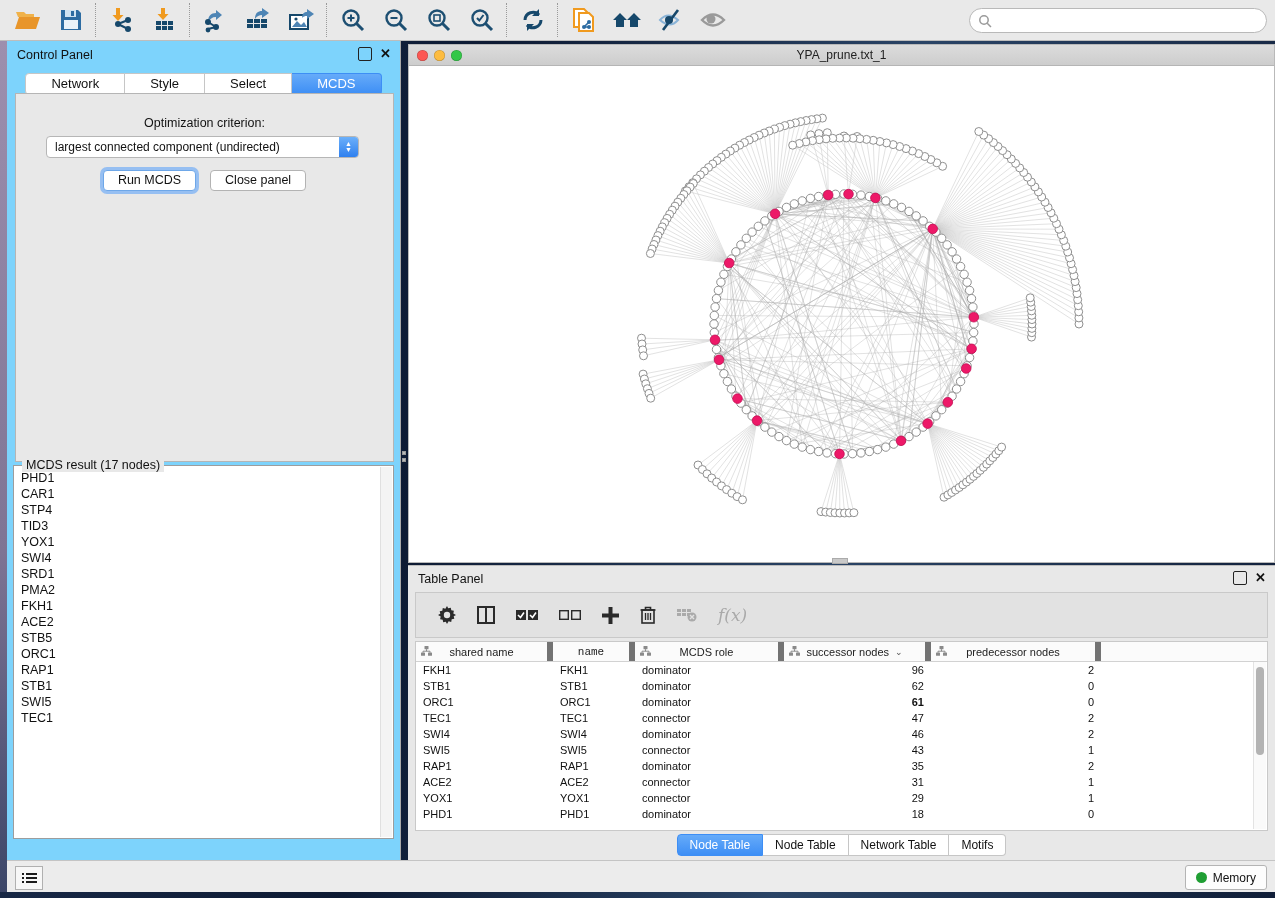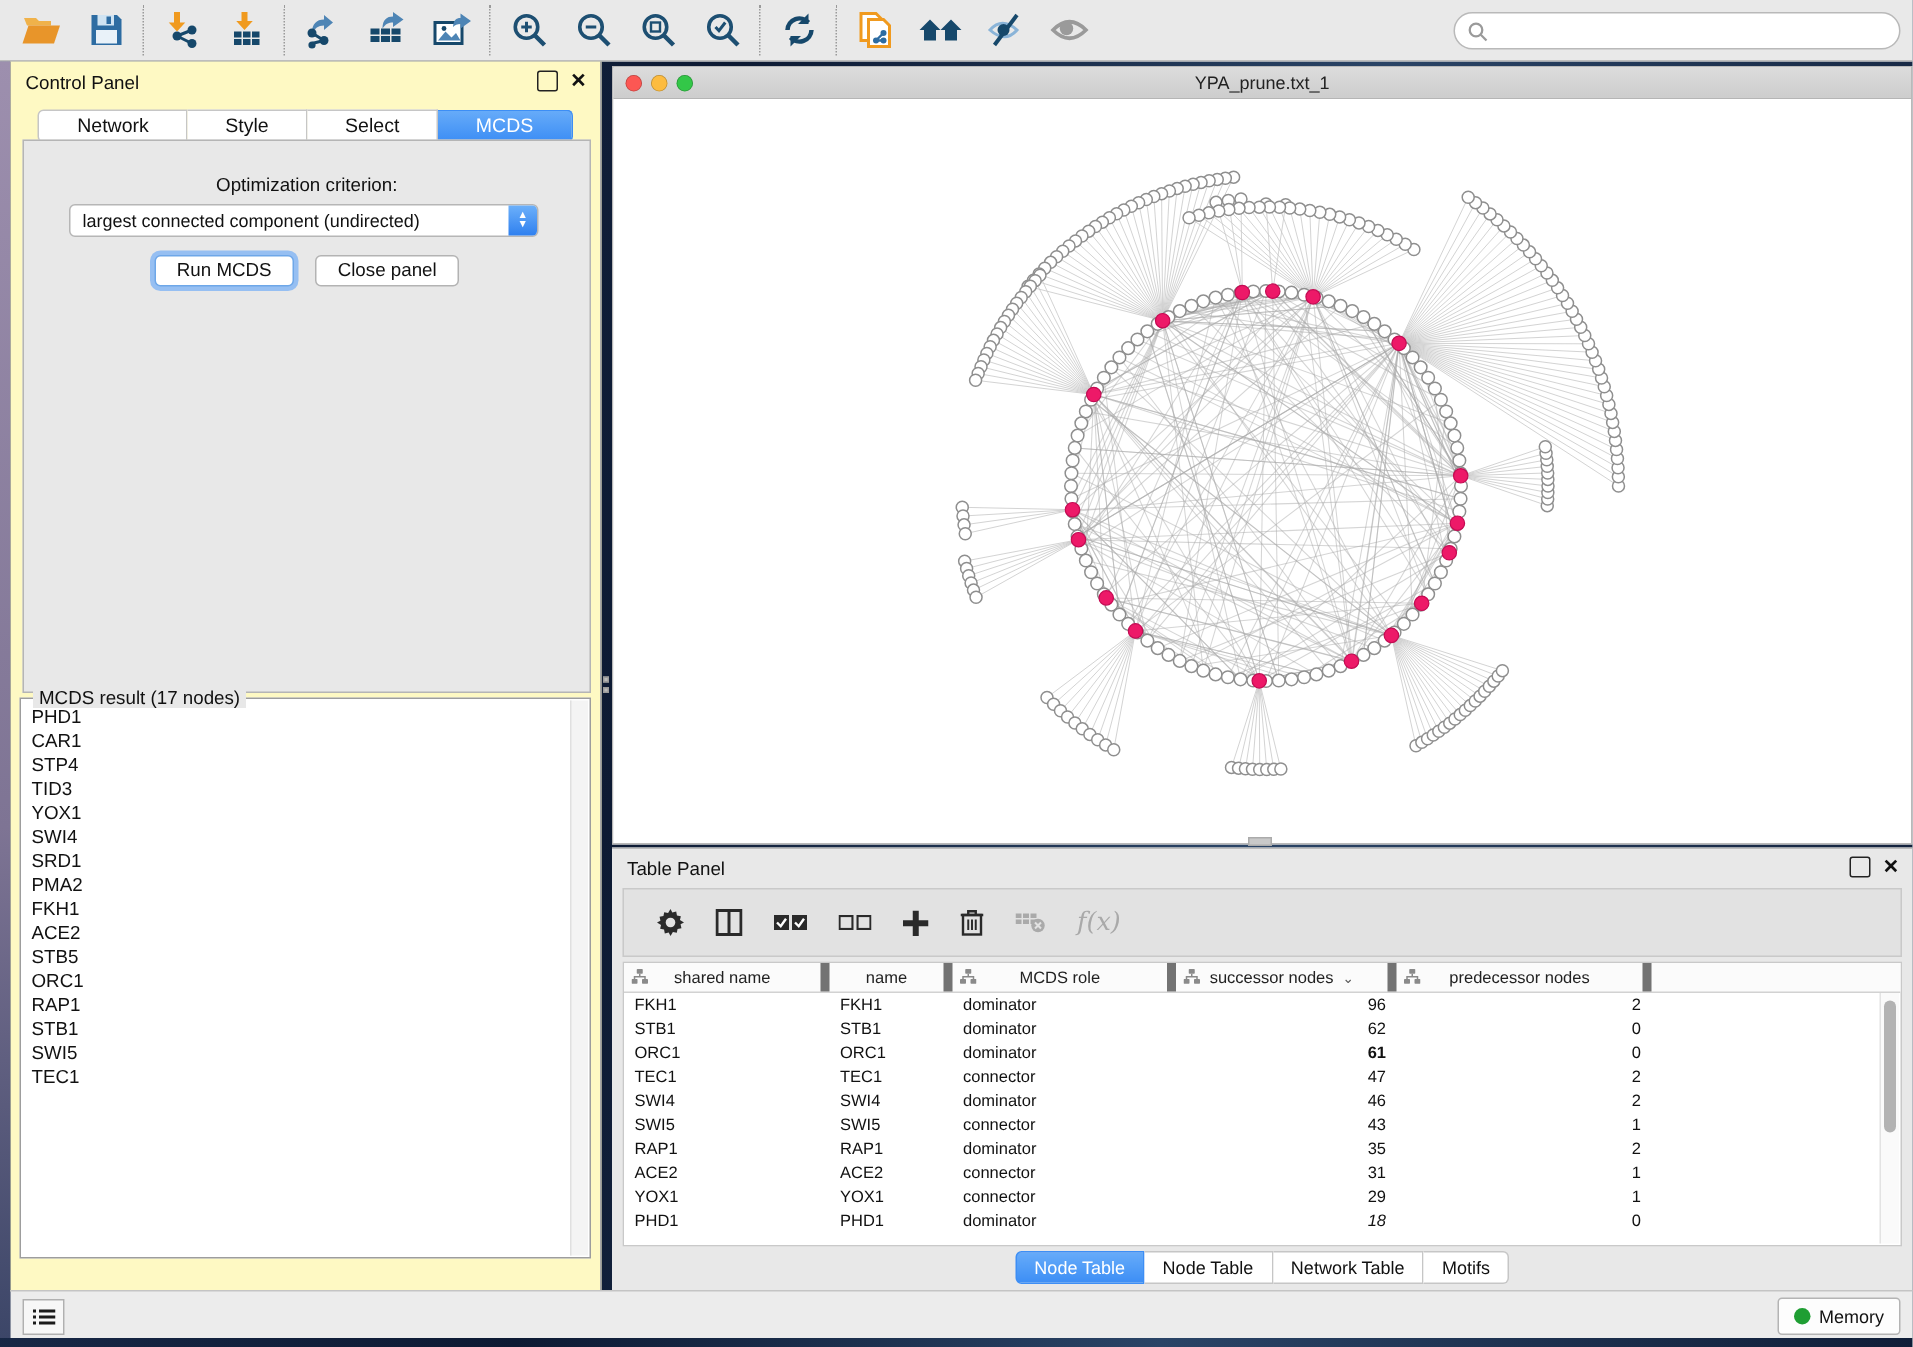--- a/index.html
+++ b/index.html
@@ -11,21 +11,21 @@
   .toolbar{left:0;top:0;width:1275px;height:41px;background:#e9e9e9;border-bottom:1px solid #bdbdbd;
            display:flex;align-items:center;padding-left:6px;box-sizing:border-box}
   .tbi{width:43px;height:34px;display:flex;align-items:center;justify-content:center;cursor:default}
   .tsep{width:1px;height:34px;border-left:1px dotted #9a9a9a;margin:0 3px}
   .searchbox{position:absolute;right:8px;top:8px;width:298px;height:25px;background:#fff;
              border:1px solid #b9b9b9;border-radius:13px;display:flex;align-items:center;padding-left:8px;box-sizing:border-box}
   .searchbox input{border:none;outline:none;flex:1;font-size:12px;background:transparent;margin-left:6px;font-family:"Liberation Sans",sans-serif}
   
   .left-sliver{left:0;top:41px;width:7px;height:851px;background:linear-gradient(#9d8fae,#7e7494 60%,#3c4668)}
   
-  .control-panel{left:7px;top:41px;width:394px;height:820px;background:#fef9c3;border-right:1px solid #a8a8a8;box-sizing:border-box}
+  .control-panel{left:7px;top:41px;width:394px;height:820px;background:#7dd3fc;border-right:1px solid #a8a8a8;box-sizing:border-box}
   .panel-head{position:absolute;left:0;top:0;width:100%;height:26px}
   .panel-title{position:absolute;left:10px;top:7px;font-size:12.5px;color:#111}
   .win-float{position:absolute;top:6px;font-size:11px;color:#222;width:12px;height:12px;border:1.4px solid #222;border-radius:2px}
   .win-close{position:absolute;top:5px;font-size:13px;font-weight:bold;color:#111}
   .ctabs{position:absolute;left:0;top:32px;width:100%;display:flex;justify-content:center}
   .ctab{height:20px;line-height:20px;padding:0 25px;font-size:13px;background:#fff;border:1px solid #c6c6c6;border-left:none;color:#111}
   .ctab:first-child{border-left:1px solid #c6c6c6;border-radius:4px 0 0 4px}
   .ctab:last-child{border-radius:0 4px 4px 0}
   .ctab.active{background:linear-gradient(#66abf9,#3d8ef5);border-color:#3d8ef5;color:#fff}
   .cbox{position:absolute;left:8px;top:52px;width:377px;height:367px;border:1px solid #b5b5b5;background:#e8e8e8}
@@ -1059,21 +1059,21 @@
           <span class="hicon"><svg width="11" height="10" viewBox="0 0 11 10">
               <g fill="#8a8a8a">
                 <rect x="3.5" y="0" width="4" height="3.2" rx="0.5"></rect>
                 <rect x="0" y="6.6" width="4" height="3.2" rx="0.5"></rect>
                 <rect x="7" y="6.6" width="4" height="3.2" rx="0.5"></rect>
               </g>
               <path d="M5.5 3.2v2M2 6.6V5.2h7v1.4" stroke="#8a8a8a" stroke-width="1" fill="none"></path>
             </svg></span>
           <span>shared name</span>
         </div>
-        <div class="th" style="width: 82px;">
+        <div class="th" style="width: 82px; font-family: Liberation Mono, monospace;">
           <span>name</span>
         </div>
         <div class="th" style="width: 149px;">
           <span class="hicon"><svg width="11" height="10" viewBox="0 0 11 10">
               <g fill="#8a8a8a">
                 <rect x="3.5" y="0" width="4" height="3.2" rx="0.5"></rect>
                 <rect x="0" y="6.6" width="4" height="3.2" rx="0.5"></rect>
                 <rect x="7" y="6.6" width="4" height="3.2" rx="0.5"></rect>
               </g>
               <path d="M5.5 3.2v2M2 6.6V5.2h7v1.4" stroke="#8a8a8a" stroke-width="1" fill="none"></path>
@@ -1166,21 +1166,21 @@
           <div class="td" style="width: 137px;">YOX1</div>
           <div class="td" style="width: 82px;">YOX1</div>
           <div class="td" style="width: 149px;">connector</div>
           <div class="td num" style="width: 147px;">29</div>
           <div class="td num" style="width: 170px;">1</div>
         </div>
         <div class="trow">
           <div class="td" style="width: 137px;">PHD1</div>
           <div class="td" style="width: 82px;">PHD1</div>
           <div class="td" style="width: 149px;">dominator</div>
-          <div class="td num" style="width: 147px; font-style: italic;">18</div>
+          <div class="td num" style="width: 147px;">18</div>
           <div class="td num" style="width: 170px;">0</div>
         </div>
       </div>
     <div class="tscroll">
         <div class="tthumb"></div>
       </div>
   </div>
 
   <div class="btabs">
       <div class="btab active">Node Table</div>

